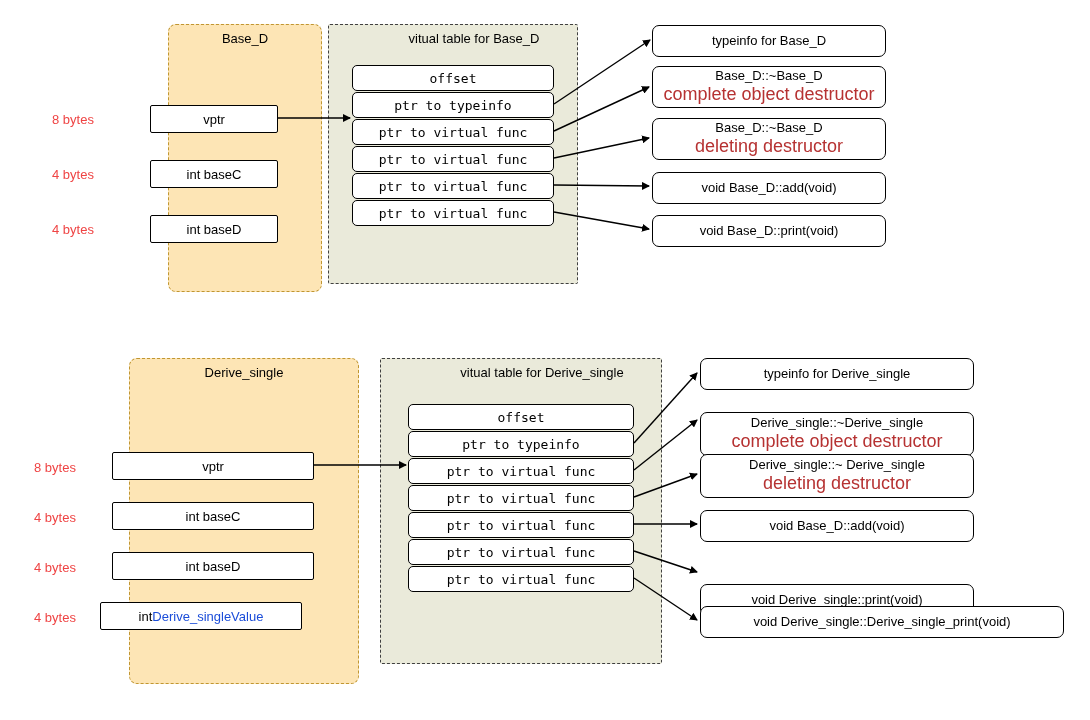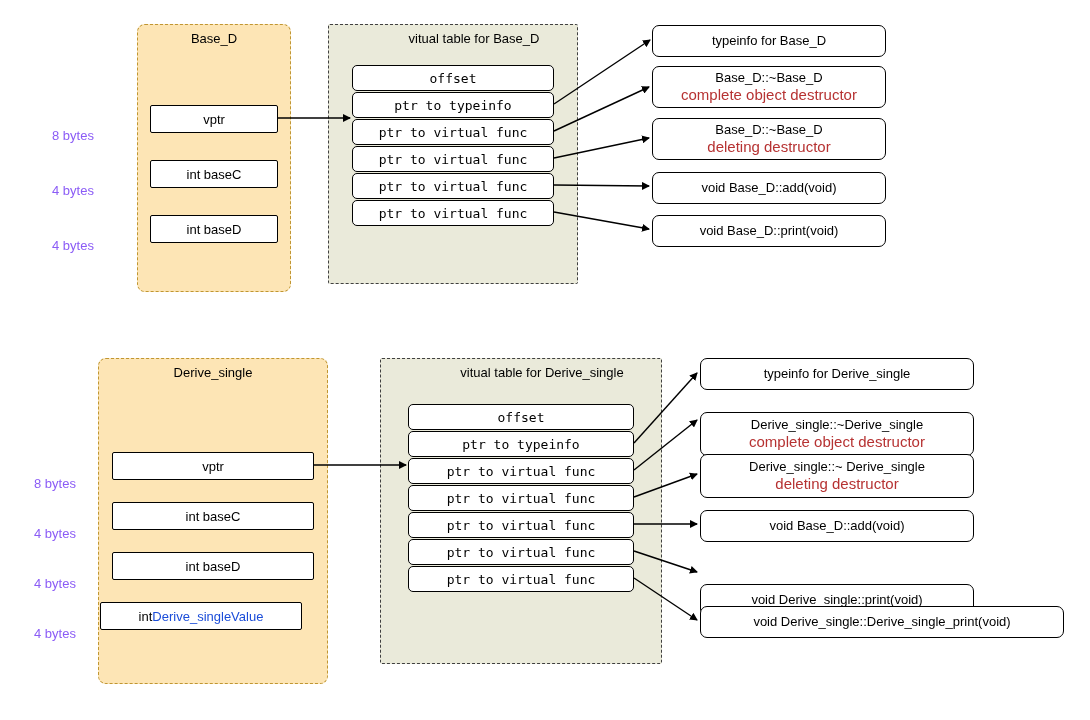--- a/index.html
+++ b/index.html
@@ -11,20 +11,21 @@
     font-family: "Helvetica Neue", Arial, sans-serif;
     position: relative;
   }
   .class-box {
     position: absolute;
     background: #fde5b5;
     border: 1px dashed #c09632;
     border-radius: 8px;
     padding-top: 28px;
     padding-bottom: 10px;
+    margin-left: 31px;
   }
   .class-title {
     position: absolute;
     top: 6px;
     left: 0; right: 0;
     text-align: center;
     font-size: 13px;
     color: #000;
   }
   .field {
@@ -72,26 +73,25 @@
     border-radius: 7px;
     display: flex;
     flex-direction: column;
     align-items: center;
     justify-content: center;
     font-size: 13px;
     line-height: 1.2;
     text-align: left;
     padding: 3px 6px;
   }
-  .target .red { color: #b63232; font-size: 15px; }
+  .target .red { color: #b63232; font-size: 18px; }
   .bytes {
     position: absolute;
     font-size: 13px;
-    color: #8b5cf6;
-    margin-top: 16px;
+    color: #ef4444;
   }
   svg.arrows {
     position: absolute;
     left: 0; top: 0;
     width: 1090px;
     height: 720px;
     pointer-events: none;
   }
 </style>
 </head>

